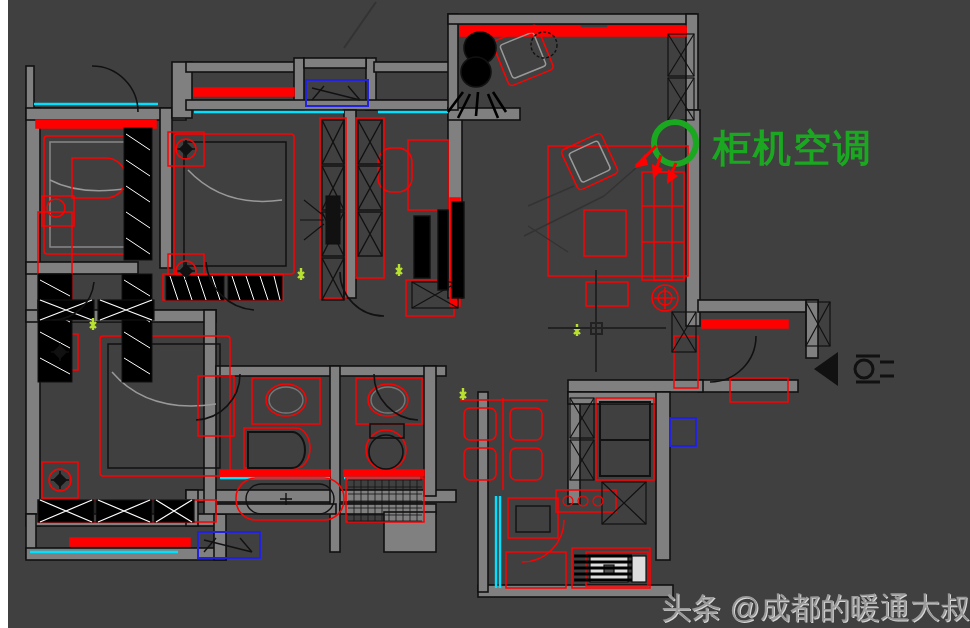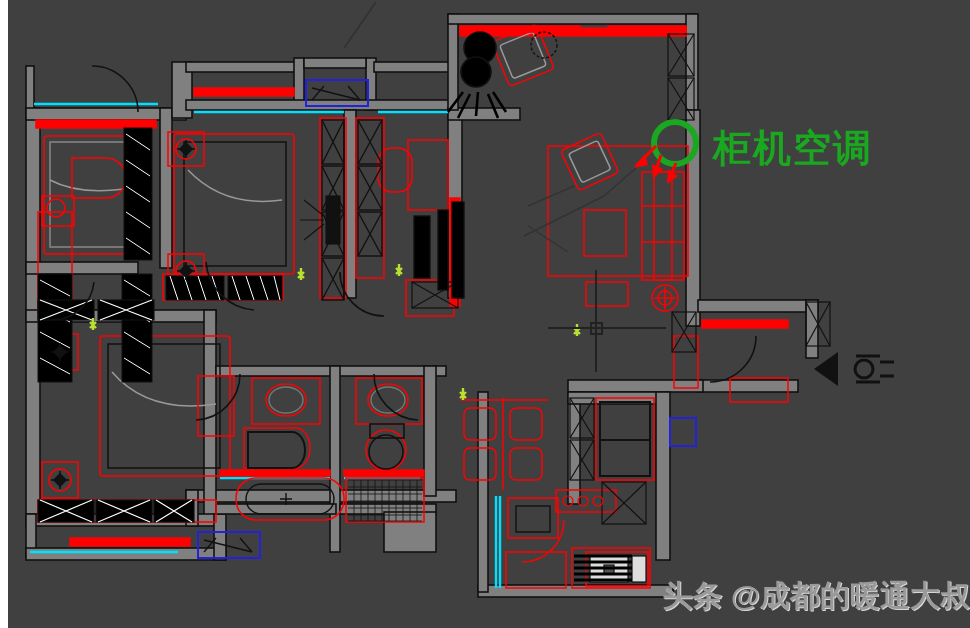--- a/index.html
+++ b/index.html
@@ -6,22 +6,22 @@
   body{width:970px;height:628px;overflow:hidden;
        font-family:"Liberation Sans","DejaVu Sans",sans-serif;}
   #stage{position:relative;width:970px;height:628px;background:#404040;margin-left:8px;}
   #plan{position:absolute;left:0;top:0;width:970px;height:628px;}
   .anno-label{
     position:absolute;left:705px;top:126px;
     font-size:38px;line-height:44px;font-weight:700;
     color:#19a81f;letter-spacing:2px;white-space:nowrap;
   }
   .watermark{
-    position:absolute;right:8px;bottom:12px;
-    font-size:30px;line-height:40px;font-weight:700;
+    position:absolute;right:8px;bottom:0;
+    font-size:30px;line-height:40px;font-weight:400;
     color:#9a9a9a;white-space:nowrap;
     text-shadow:1px 1px 0 #d8d8d8;
   }
 </style>
 </head>
 <body>
 
 <div id="stage">
 
   <svg id="plan" viewBox="0 0 970 628">

